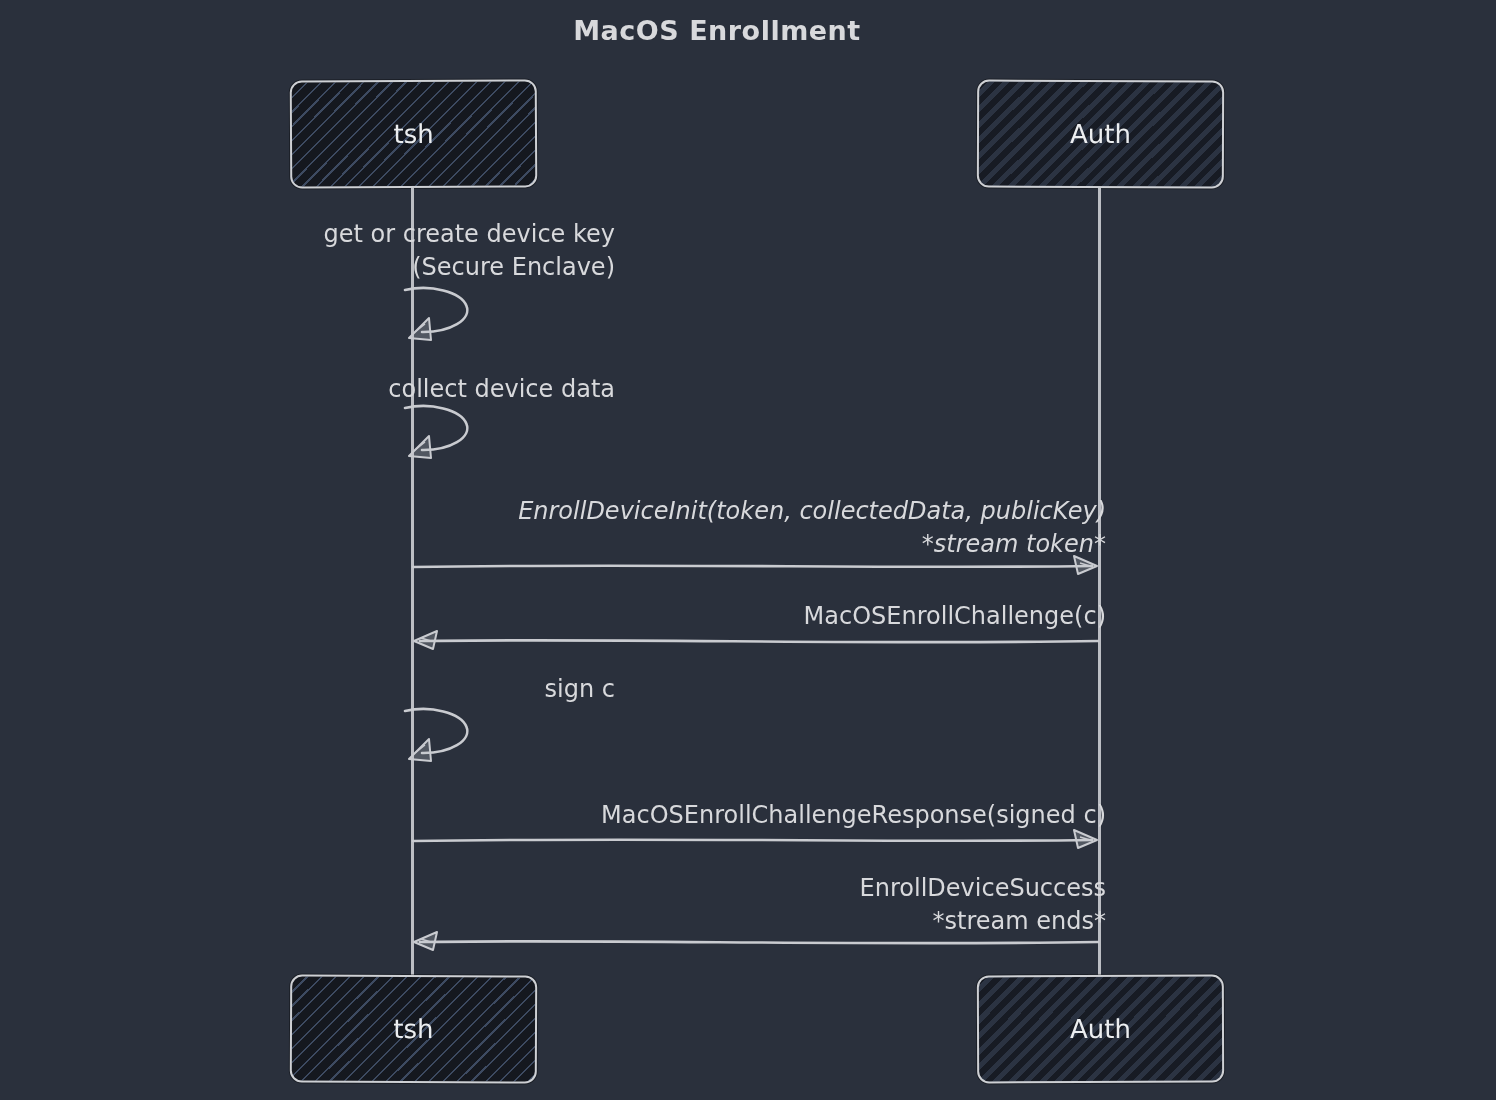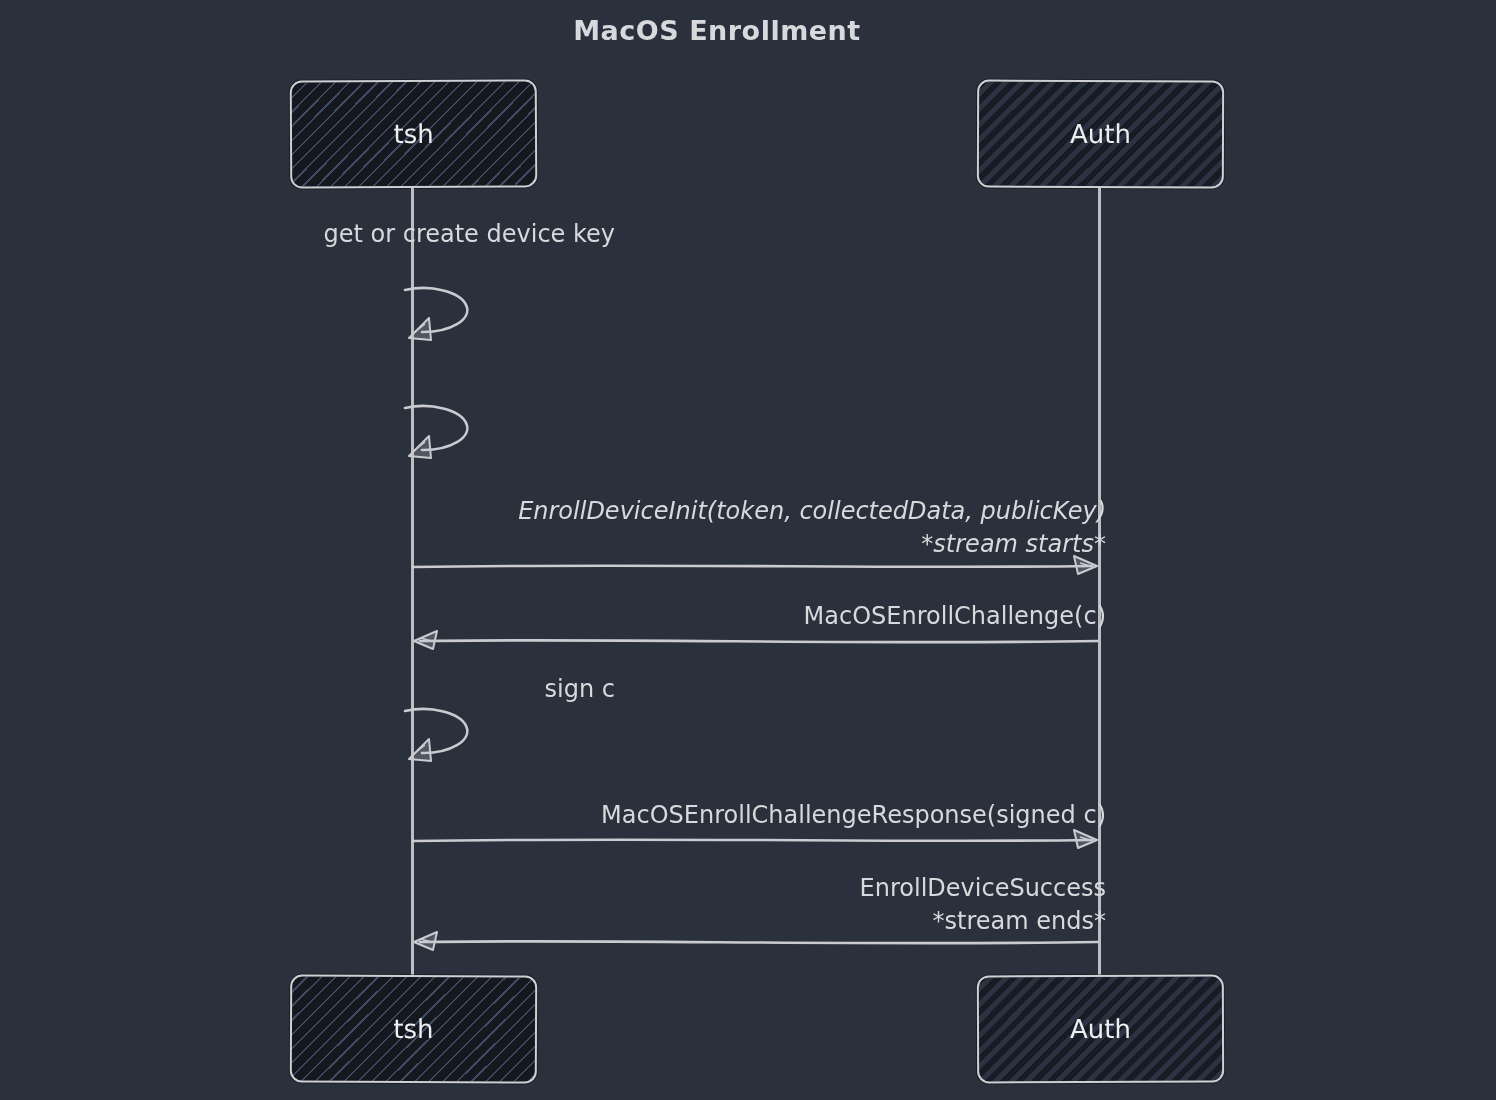--- a/index.html
+++ b/index.html
@@ -125,26 +125,30 @@
 
     <g>
       <path class="wire" d="M 1098 942 C 860 946, 610 939, 420 942"></path>
       <path class="head" d="M 414 942 L 437 932 L 433 950 Z"></path>
       <path class="hatchline" d="M 421 939 L 431 942"></path>
     </g>
   </svg>
 
   <div class="label self-label" style="top:218px;">
     <div>get or create device key</div>
+    <div>(Secure Enclave)</div>
   </div>
 
+  <div class="label self-label" style="top:373px;">
+    <div>collect device data</div>
+  </div>
 
   <div class="label msg-label" style="top:495px;font-style:italic;">
     <div>EnrollDeviceInit(token, collectedData, publicKey)</div>
-    <div>*stream starts*</div>
+    <div>*stream token*</div>
   </div>
 
   <div class="label msg-label" style="top:600px;">
     <div>MacOSEnrollChallenge(c)</div>
   </div>
 
   <div class="label msg-label" style="top:799px;">
     <div>MacOSEnrollChallengeResponse(signed c)</div>
   </div>
 

